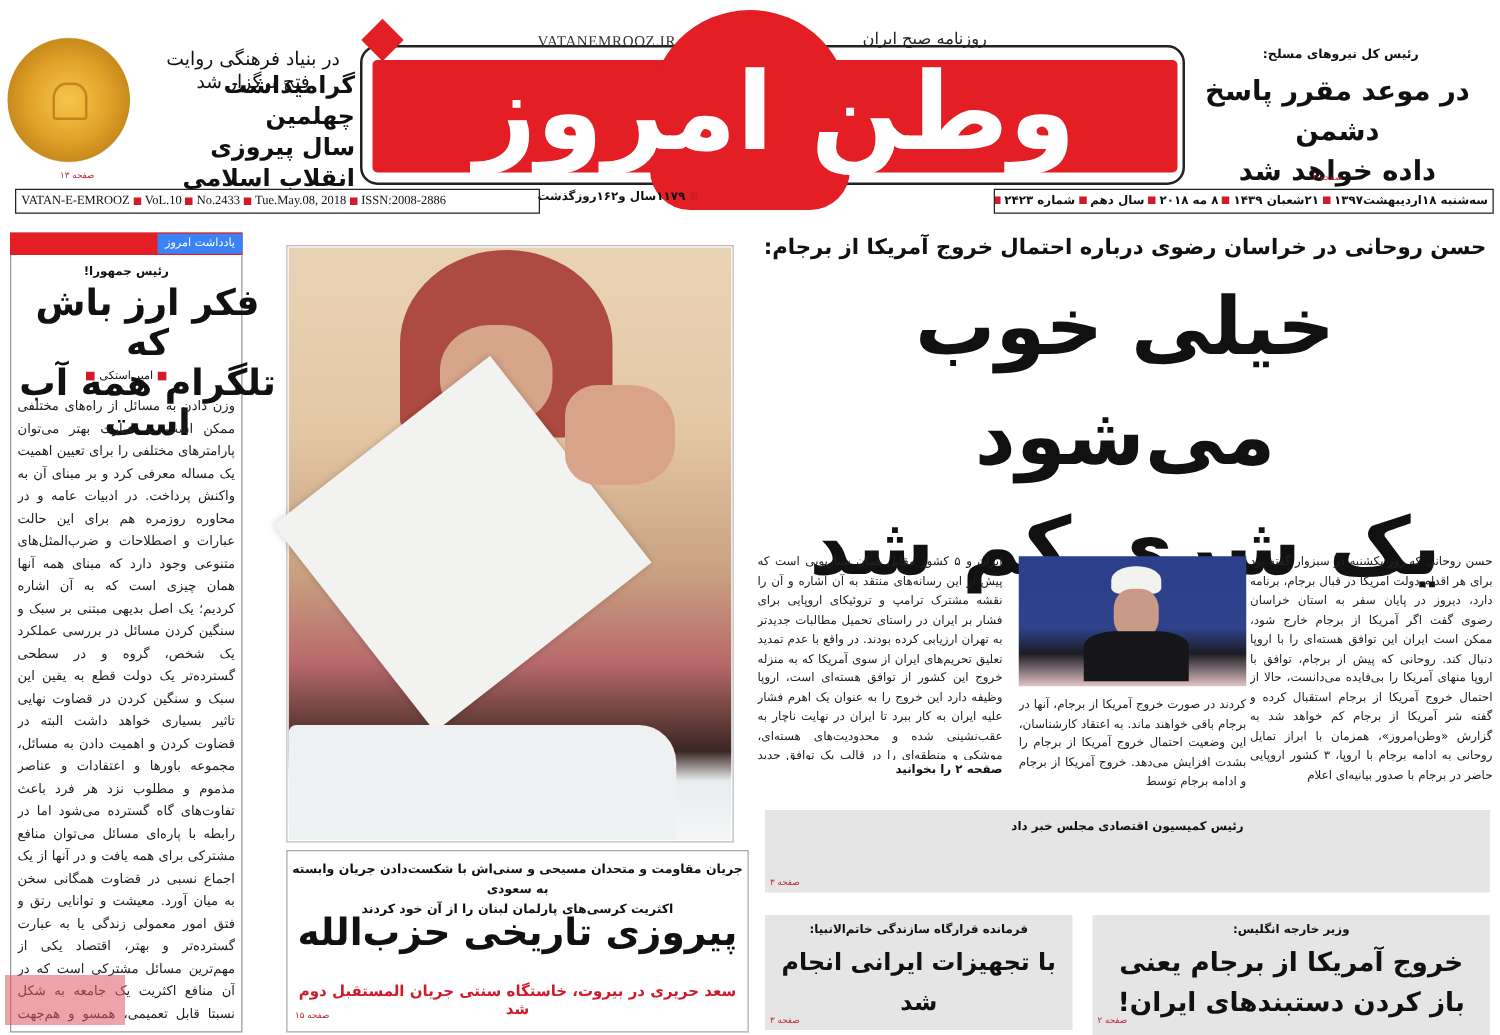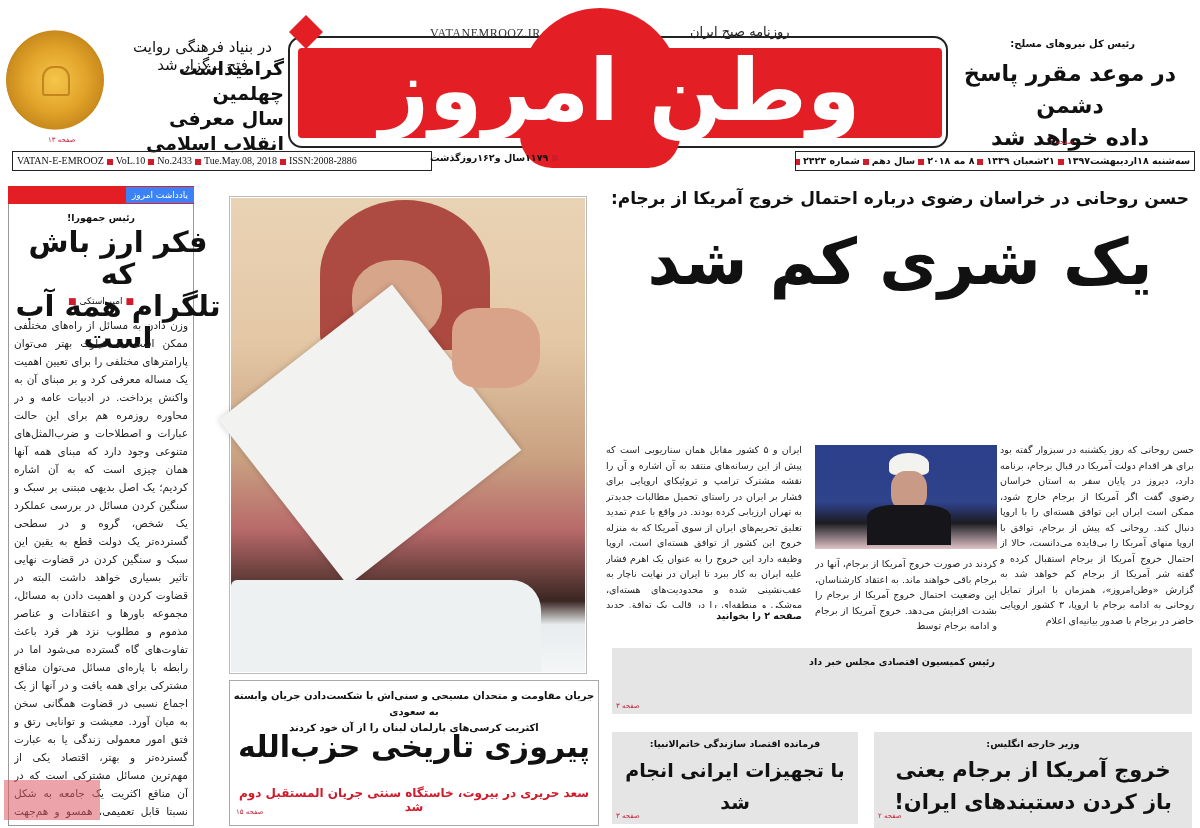--- a/index.html
+++ b/index.html
@@ -52,21 +52,21 @@
 <div class="abs mast-diamond"></div>
 <div class="abs mast-title">وطن امروز</div>
 <div class="abs url">VATANEMROOZ.IR</div>
 <div class="abs tagline">روزنامه صبح ایران</div>
 
 <div class="abs emblem"></div>
 <div class="abs emblem-inner"></div>
 <div class="abs rtl" style="left:120px;top:38px;width:165px;font-size:15px;font-weight:normal;text-align:center">در بنیاد فرهنگی روایت فتح برگزار شد</div>
 <div class="abs rtl" style="left:104px;top:56px;width:180px;text-align:right;font-weight:bold;font-size:19px;line-height:25px">
   <div>گرامیداشت چهلمین</div>
-  <div>سال معرفی انقلاب اسلامی</div>
+  <div>سال پیروزی انقلاب اسلامی</div>
 </div>
 <div class="abs pg" style="left:48px;top:136px">صفحه ۱۳</div>
 
 <div class="abs rtl" style="left:960px;top:38px;width:235px;font-size:10px;font-weight:bold;text-align:right;padding-right:60px">رئیس کل نیروهای مسلح:</div>
 <div class="abs rtl" style="left:950px;top:58px;width:240px;font-weight:bold;font-size:22px;line-height:32px">
   <div>در موعد مقرر پاسخ دشمن</div>
   <div>داده خواهد شد</div>
 </div>
 <div class="abs pg" style="left:1050px;top:138px">صفحه ۲</div>
 
@@ -109,20 +109,21 @@
 <div class="abs rtl" style="left:232px;top:688px;width:364px;font-size:10px;font-weight:bold;line-height:16px">
   <div>جریان مقاومت و متحدان مسیحی و سنی‌اش با شکست‌دادن جریان وابسته به سعودی</div>
   <div>اکثریت کرسی‌های پارلمان لبنان را از آن خود کردند</div>
 </div>
 <div class="abs rtl" style="left:232px;top:722px;width:364px;font-weight:bold;font-size:30px;line-height:50px">پیروزی تاریخی حزب‌الله</div>
 <div class="abs rtl red" style="left:232px;top:786px;width:364px;font-weight:bold;font-size:12px">سعد حریری در بیروت، خاستگاه سنتی جریان المستقبل دوم شد</div>
 <div class="abs pg" style="left:236px;top:808px">صفحه ۱۵</div>
 
 <div class="abs rtl" style="left:606px;top:188px;width:588px;font-size:17px;font-weight:bold">حسن روحانی در خراسان رضوی درباره احتمال خروج آمریکا از برجام:</div>
 <div class="abs rtl" style="left:606px;top:218px;width:588px;font-weight:bold;font-size:64px;line-height:88px;letter-spacing:-1px">
+  <div>خیلی خوب می‌شود</div>
   <div>یک شری کم شد</div>
 </div>
 
 <div class="abs body-text" style="left:1000px;top:442px;width:194px;height:190px;font-size:9.5px;line-height:15.5px;overflow:hidden">حسن روحانی که روز یکشنبه در سبزوار گفته بود برای هر اقدام دولت آمریکا در قبال برجام، برنامه دارد، دیروز در پایان سفر به استان خراسان رضوی گفت اگر آمریکا از برجام خارج شود، ممکن است ایران این توافق هسته‌ای را با اروپا دنبال کند. روحانی که پیش از برجام، توافق با اروپا منهای آمریکا را بی‌فایده می‌دانست، حالا از احتمال خروج آمریکا از برجام استقبال کرده و گفته شر آمریکا از برجام کم خواهد شد به گزارش «وطن‌امروز»، همزمان با ابراز تمایل روحانی به ادامه برجام با اروپا، ۳ کشور اروپایی حاضر در برجام با صدور بیانیه‌ای اعلام</div>
 <div class="abs" style="left:815px;top:445px;width:182px;height:104px;background:linear-gradient(180deg,#2b3f8a 0%,#2f428c 55%,#1c1c22 75%,#e0c3c7 100%)">
   <div class="abs" style="left:74px;top:8px;width:40px;height:22px;background:#f2f2ee;border-radius:50% 50% 20% 20%"></div>
   <div class="abs" style="left:76px;top:26px;width:36px;height:40px;background:#c99a86;border-radius:40%"></div>
   <div class="abs" style="left:52px;top:60px;width:84px;height:40px;background:#15151a;border-radius:30% 30% 0 0"></div>
 </div>
 <div class="abs body-text" style="left:815px;top:556px;width:182px;height:76px;font-size:9.5px;line-height:15.5px;overflow:hidden">کردند در صورت خروج آمریکا از برجام، آنها در برجام باقی خواهند ماند. به اعتقاد کارشناسان، این وضعیت احتمال خروج آمریکا از برجام را بشدت افزایش می‌دهد. خروج آمریکا از برجام و ادامه برجام توسط</div>
@@ -137,18 +138,18 @@
 <div class="abs gray" style="left:874px;top:732px;width:318px;height:112px">
   <div class="abs rtl" style="left:0;top:6px;width:318px;font-size:9.5px;font-weight:bold">وزیر خارجه انگلیس:</div>
   <div class="abs rtl" style="left:0;top:22px;width:318px;font-size:21px;font-weight:bold;line-height:32px">
     <div>خروج آمریکا از برجام یعنی</div>
     <div>باز کردن دستبندهای ایران!</div>
   </div>
   <div class="abs pg" style="left:4px;top:80px">صفحه ۲</div>
 </div>
 
 <div class="abs gray" style="left:612px;top:732px;width:246px;height:92px">
-  <div class="abs rtl" style="left:0;top:6px;width:246px;font-size:9.5px;font-weight:bold">فرمانده اقتصاد سازندگی خاتم‌الانبیا:</div>
+  <div class="abs rtl" style="left:0;top:6px;width:246px;font-size:9.5px;font-weight:bold">فرمانده قرارگاه سازندگی خاتم‌الانبیا:</div>
   <div class="abs rtl" style="left:0;top:22px;width:246px;font-size:19px;font-weight:bold;line-height:32px">
     <div>با تجهیزات ایرانی انجام شد</div>
   </div>
   <div class="abs pg" style="left:4px;top:80px">صفحه ۳</div>
 </div>
 
 </body></html>

